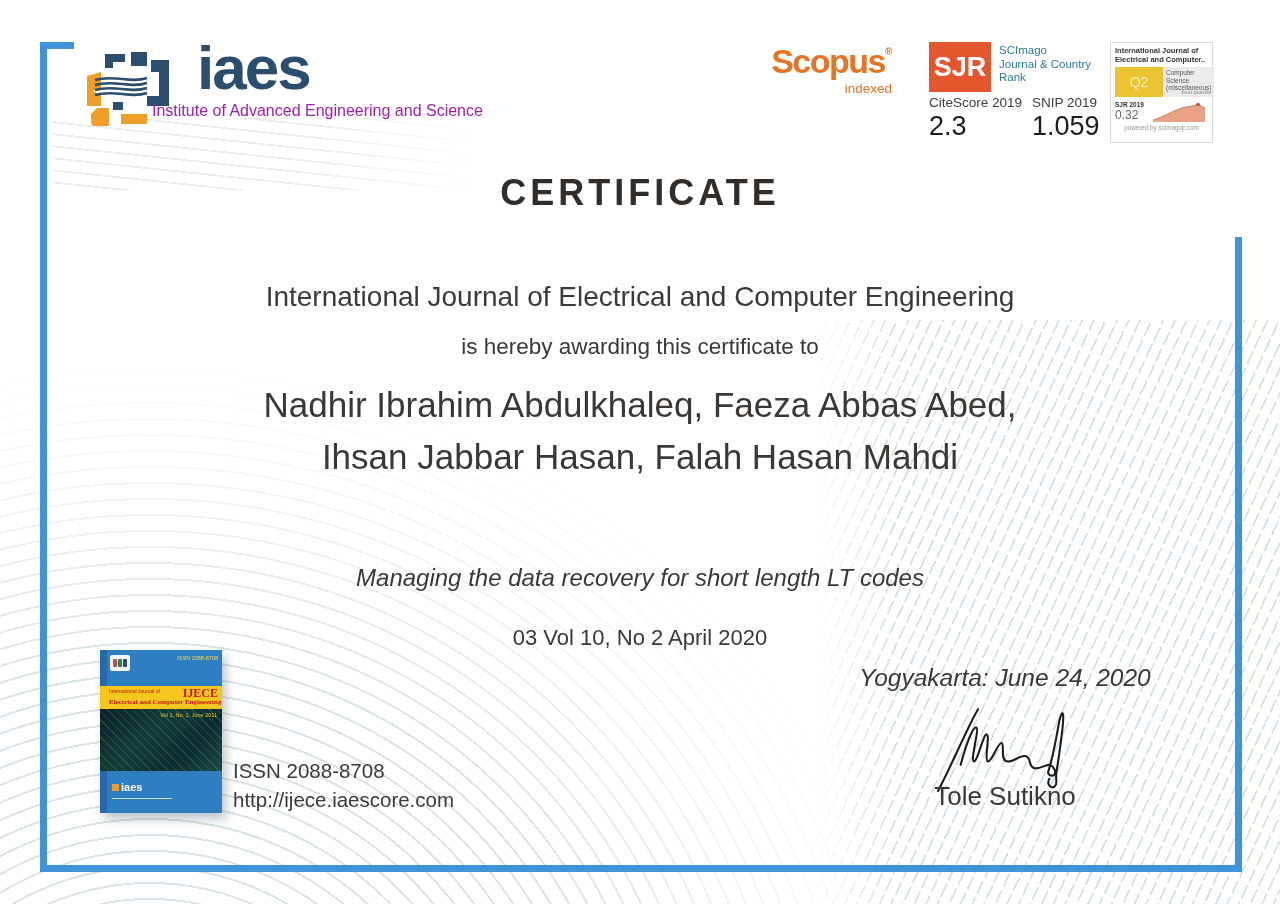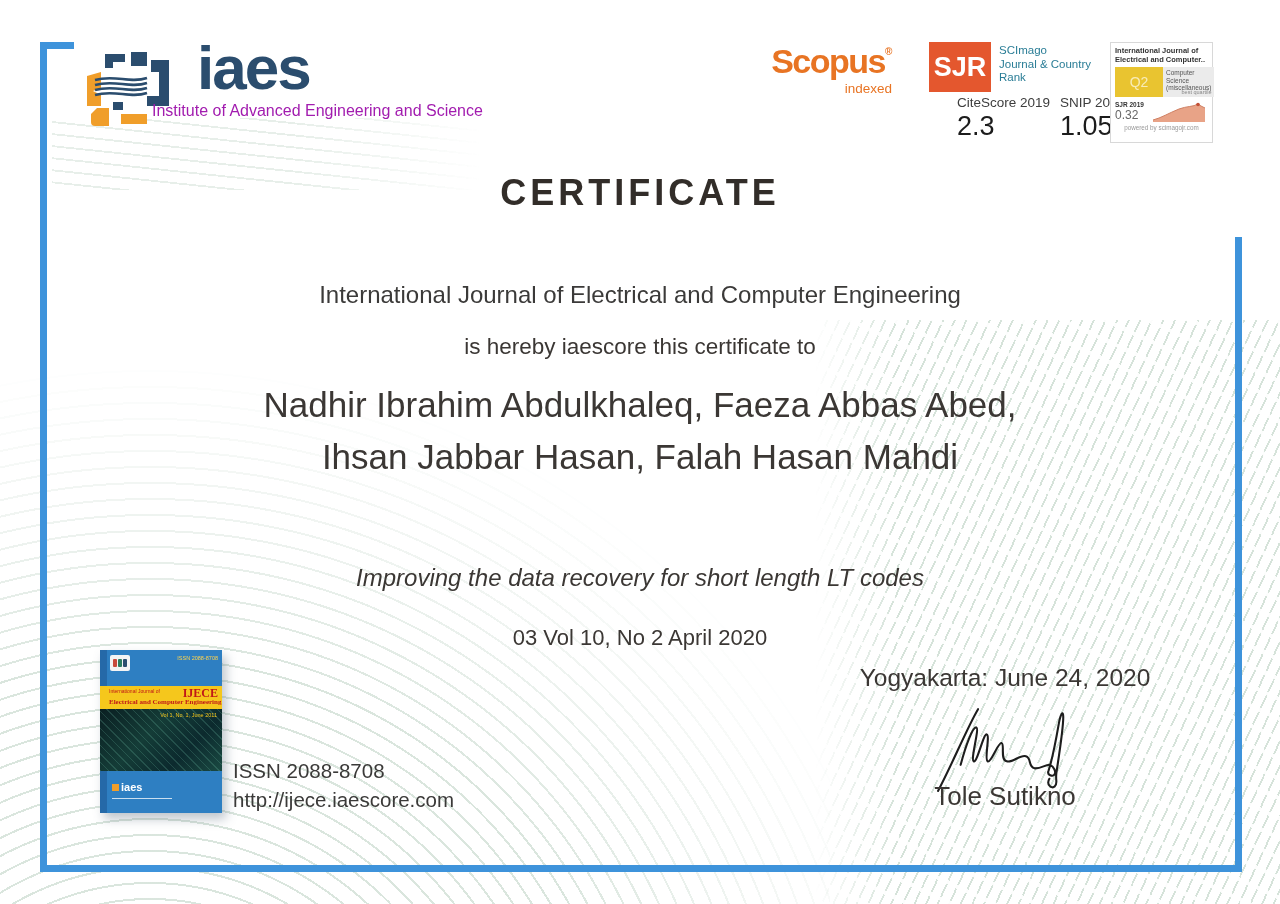--- a/index.html
+++ b/index.html
@@ -41,21 +41,21 @@
   .scopus-block{position:absolute;left:770px;top:42px;width:122px;text-align:center;}
   .scopus-word{font-size:34px;font-weight:bold;letter-spacing:-1.5px;color:#e87423;}
   .scopus-reg{font-size:10px;vertical-align:18px;}
   .scopus-indexed{font-size:13.5px;color:#e87423;text-align:right;margin-top:0px;}
 
   .sjr-block{position:absolute;left:929px;top:42px;}
   .sjr-box{position:absolute;left:0;top:0;width:62px;height:50px;background:#e4572e;border-radius:0;
            color:#fff;font-size:27px;font-weight:bold;text-align:center;line-height:50px;}
   .sjr-label{position:absolute;left:70px;top:2px;font-size:11.5px;line-height:13.5px;color:#2a7d96;white-space:nowrap;}
 
-  .metric{position:absolute;top:95px;margin-left:28px;}
+  .metric{position:absolute;top:95px;}
   .metric-cs{left:929px;} .metric-snip{left:1032px;}
   .metric-label{font-size:13.5px;color:#3d3d3d;}
   .metric-value{font-size:27px;color:#1c1c1c;margin-top:1px;}
 
   
   .scim{position:absolute;left:1110px;top:42px;width:103px;height:101px;background:#fff;
         border:1px solid #d8d8d8;box-sizing:border-box;padding:4px 4px 2px 4px;font-size:7.5px;}
   .scim-title{font-weight:bold;color:#333;line-height:8.5px;}
   .scim-row{display:flex;margin-top:3px;height:30px;}
   .scim-q{width:48px;height:30px;background:#e9c430;color:#f8ecb8;font-size:14px;
@@ -65,32 +65,32 @@
   .scim-note{position:absolute;right:2px;bottom:1px;font-size:5.5px;color:#888;}
   .scim-sjr-row{display:flex;margin-top:3px;align-items:flex-end;}
   .scim-sjr-left{width:38px;flex:none;}
   .scim-sjr-label{font-size:6.5px;font-weight:bold;color:#333;}
   .scim-sjr-value{font-size:12px;color:#666;}
   .scim-footer{margin-top:2px;font-size:6.3px;color:#999;text-align:center;}
 
   
   .cline{position:absolute;left:0;width:1280px;text-align:center;}
   .cert-title{top:172px;font-size:36px;font-weight:800;letter-spacing:4px;color:#322d29;}
-  .journal-line{top:281px;font-size:24px;color:#3b3a39;}
+  .journal-line{top:281px;font-size:28px;color:#3b3a39;}
   .awarding-line{top:334px;font-size:22.5px;}
   .authors1{top:385px;font-size:35px;}
   .authors2{top:437px;font-size:35px;}
   .as-line{top:496px;font-size:22.5px;}
   .as-line b{font-weight:bold;}
   .paper-title{top:564px;font-size:24px;font-style:italic;}
   .issue-line{top:625px;font-size:22px;}
 
   
   .sig-block{position:absolute;left:828px;top:663px;width:354px;text-align:center;}
-  .place-date{font-size:24.5px;line-height:30px;color:#3b3734;}
+  .place-date{font-size:24.5px;line-height:30px;color:#3b3734;font-style:italic;}
   .sig-svg{display:block;margin:4px auto 0 auto;}
   .signer-name{font-size:26px;margin-top:-16px;color:#3b3734;}
   .signer-role{font-size:18px;margin-top:6px;color:#3b3734;}
 
   
   .cover{position:absolute;left:100px;top:650px;width:122px;height:163px;background:#2e7fc2;
          box-shadow:4px 6px 10px rgba(70,90,110,.35);}
   .cover-spine{position:absolute;left:0;top:0;width:7px;height:100%;background:#2569a8;}
   .cover-badge{position:absolute;left:10px;top:5px;width:20px;height:16px;background:#f4f4f4;
                border-radius:2px;display:flex;align-items:center;justify-content:center;gap:1px;}
@@ -193,24 +193,24 @@
         <path d="M0 20 C8 18 16 13 26 9 C34 6 40 7 45 4 L48 6 L52 8 L52 22 L0 22 Z" fill="#e8a387"></path>
         <path d="M0 20 C8 18 16 13 26 9 C34 6 40 7 45 4 L48 6 L52 8" fill="none" stroke="#cf8063" stroke-width="1"></path>
         <circle cx="45" cy="4.5" r="1.8" fill="#c34f35"></circle>
       </svg>
     </div>
     <div class="scim-footer">powered by scimagojr.com</div>
   </div>
 
   <div class="cline cert-title">CERTIFICATE</div>
   <div class="cline journal-line">International Journal of Electrical and Computer Engineering</div>
-  <div class="cline awarding-line">is hereby iaescore this certificate to</div>
+  <div class="cline awarding-line">is hereby awarding this certificate to</div>
   <div class="cline authors1">Nadhir Ibrahim Abdulkhaleq, Faeza Abbas Abed,</div>
   <div class="cline authors2">Ihsan Jabbar Hasan, Falah Hasan Mahdi</div>
-  <div class="cline paper-title">Improving the data recovery for short length LT codes</div>
+  <div class="cline paper-title">Managing the data recovery for short length LT codes</div>
   <div class="cline issue-line">03 Vol 10, No 2 April 2020</div>
 
   <div class="sig-block">
     <div class="place-date">Yogyakarta: June 24, 2020</div>
     <svg class="sig-svg" width="190" height="100" viewBox="0 0 190 115">
       <g fill="none" stroke="#1d1d1d" stroke-width="2.4" stroke-linecap="round">
         <path d="M18 108 C34 78 52 34 64 14"></path>
         <path d="M44 78 C50 55 58 34 62 35 C66 36 55 72 59 74 C63 76 70 42 74 43 C78 44 71 72 75 74 C79 76 87 52 91 53 C95 54 89 72 97 74 C104 76 112 66 119 68 C126 70 121 80 129 82 C136 83 142 77 147 78"></path>
         <path d="M147 78 C151 80 154 86 152 89 C150 92 143 90 145 85 C147 79 153 53 157 30 C159 19 162 15 162 23 C162 38 156 74 154 88 C153 97 156 100 152 103 C149 106 142 101 146 94"></path>
       </g>

